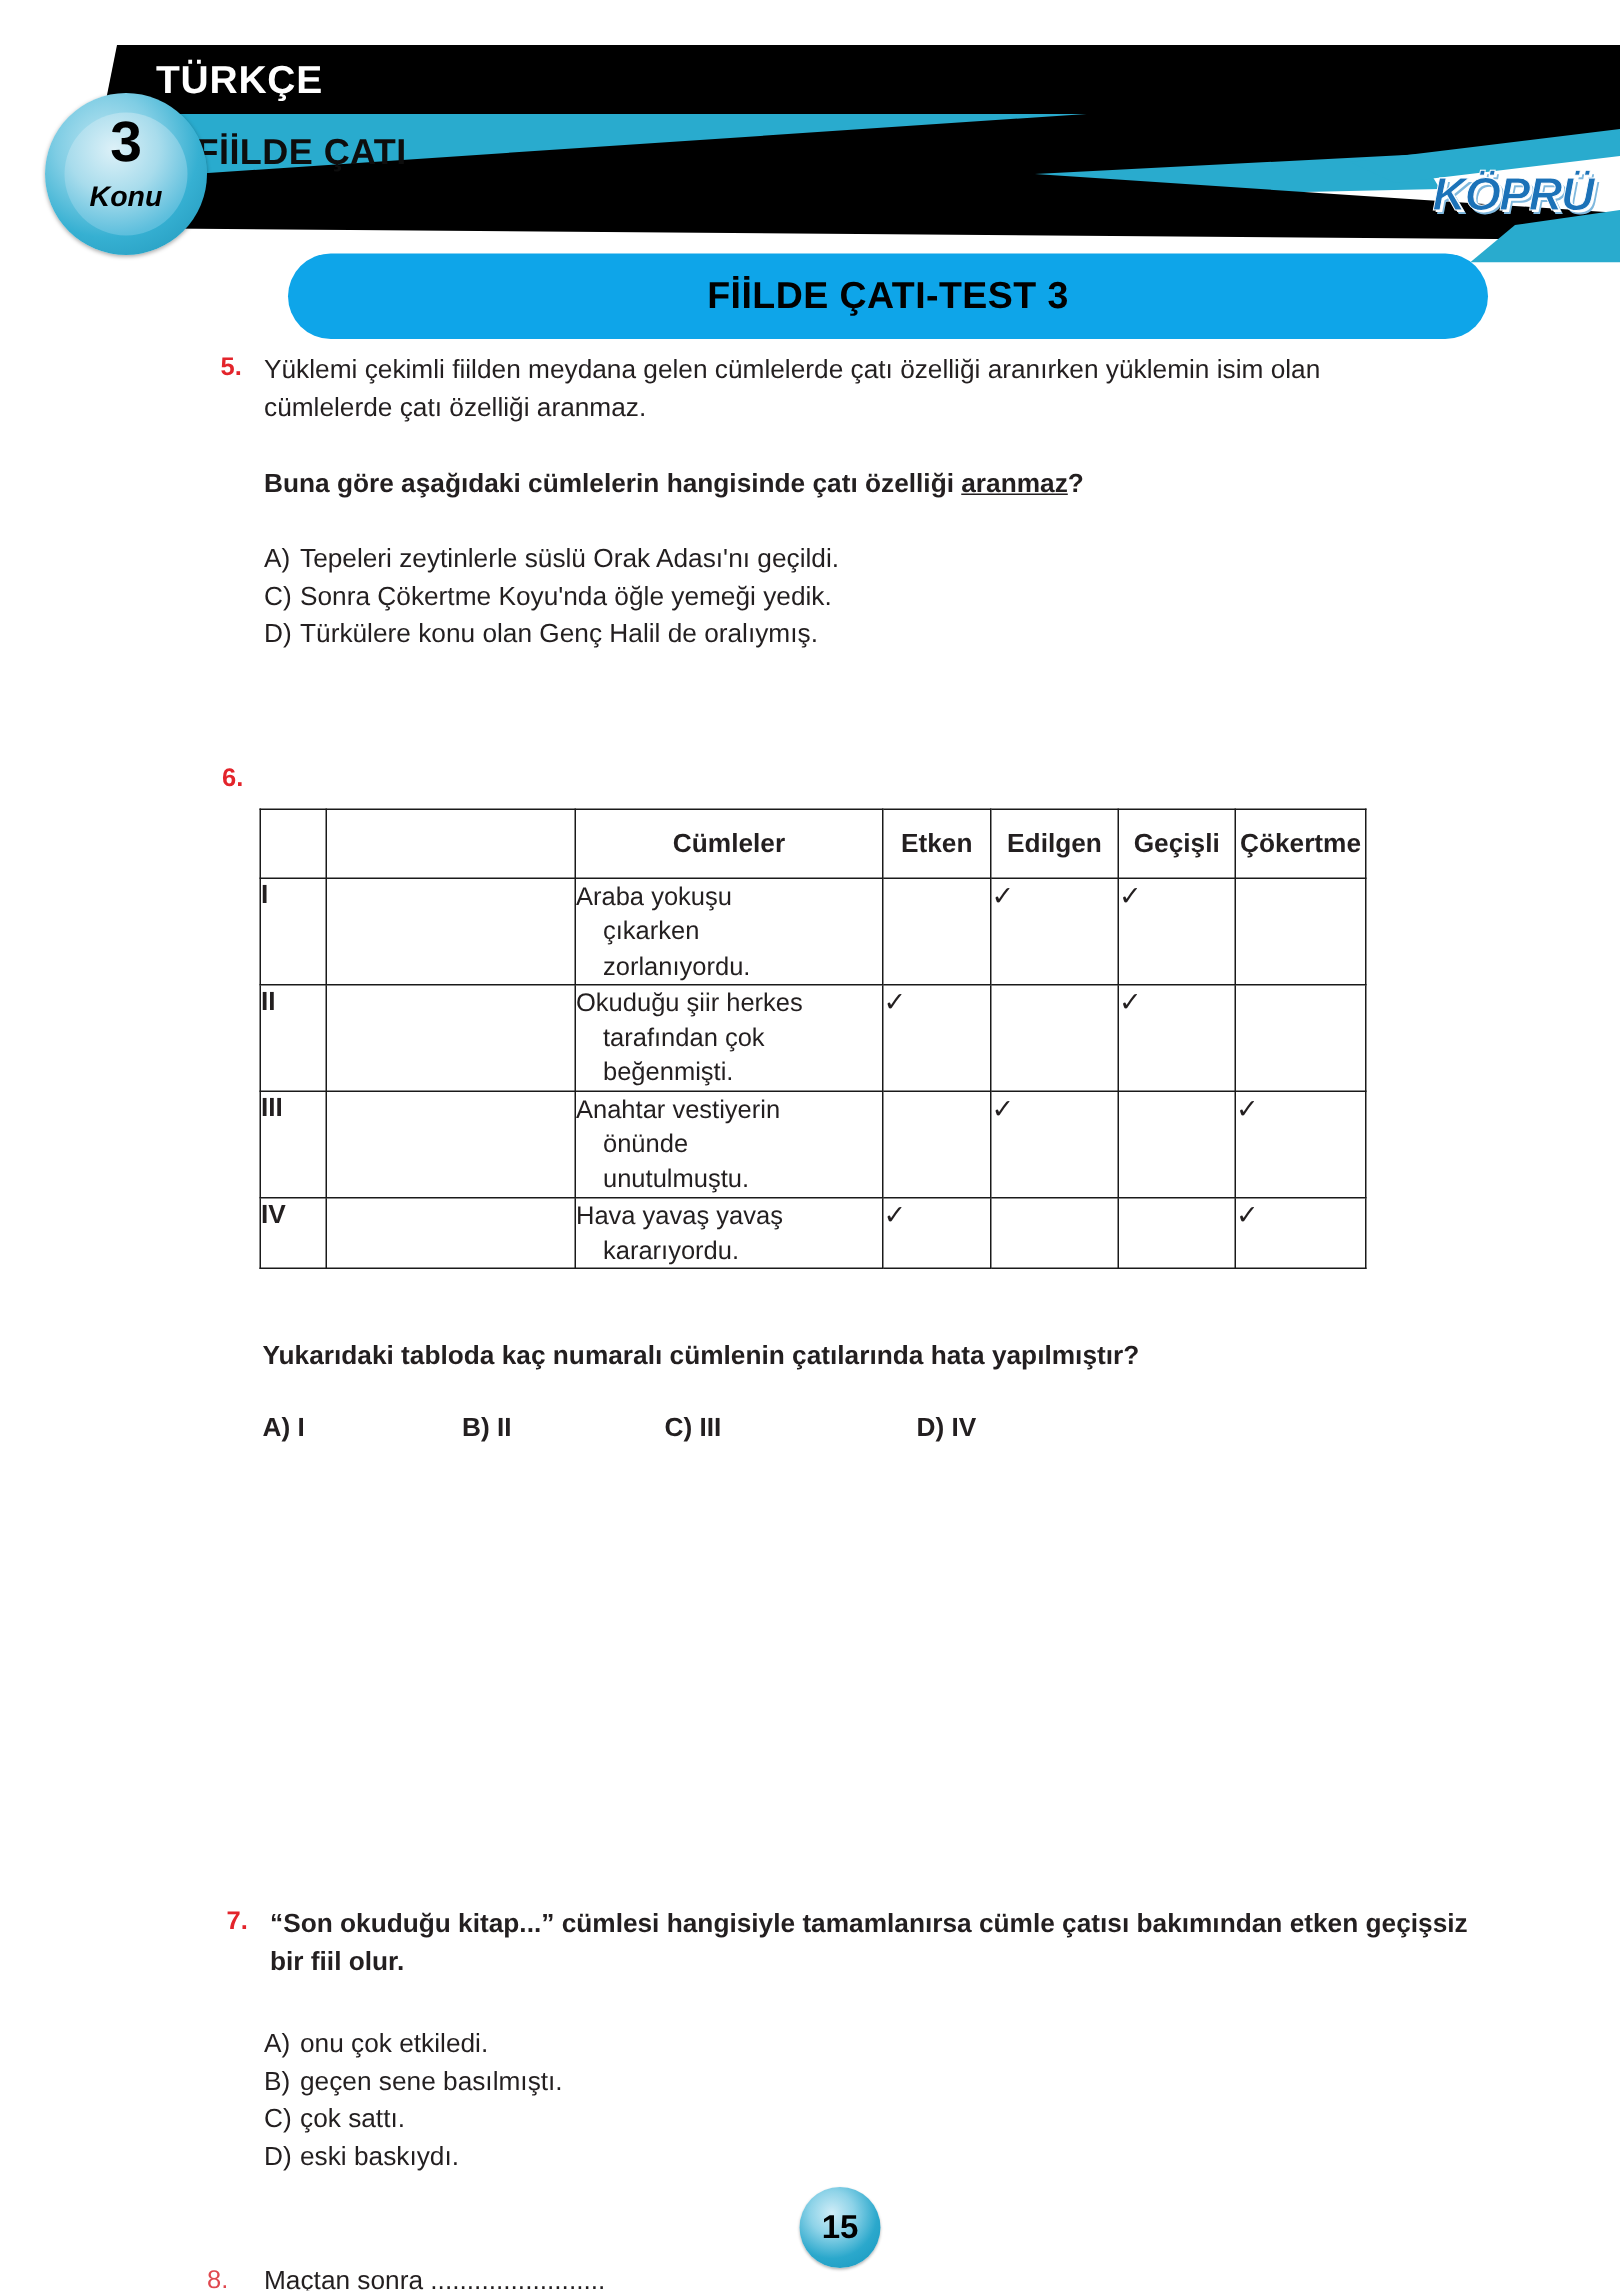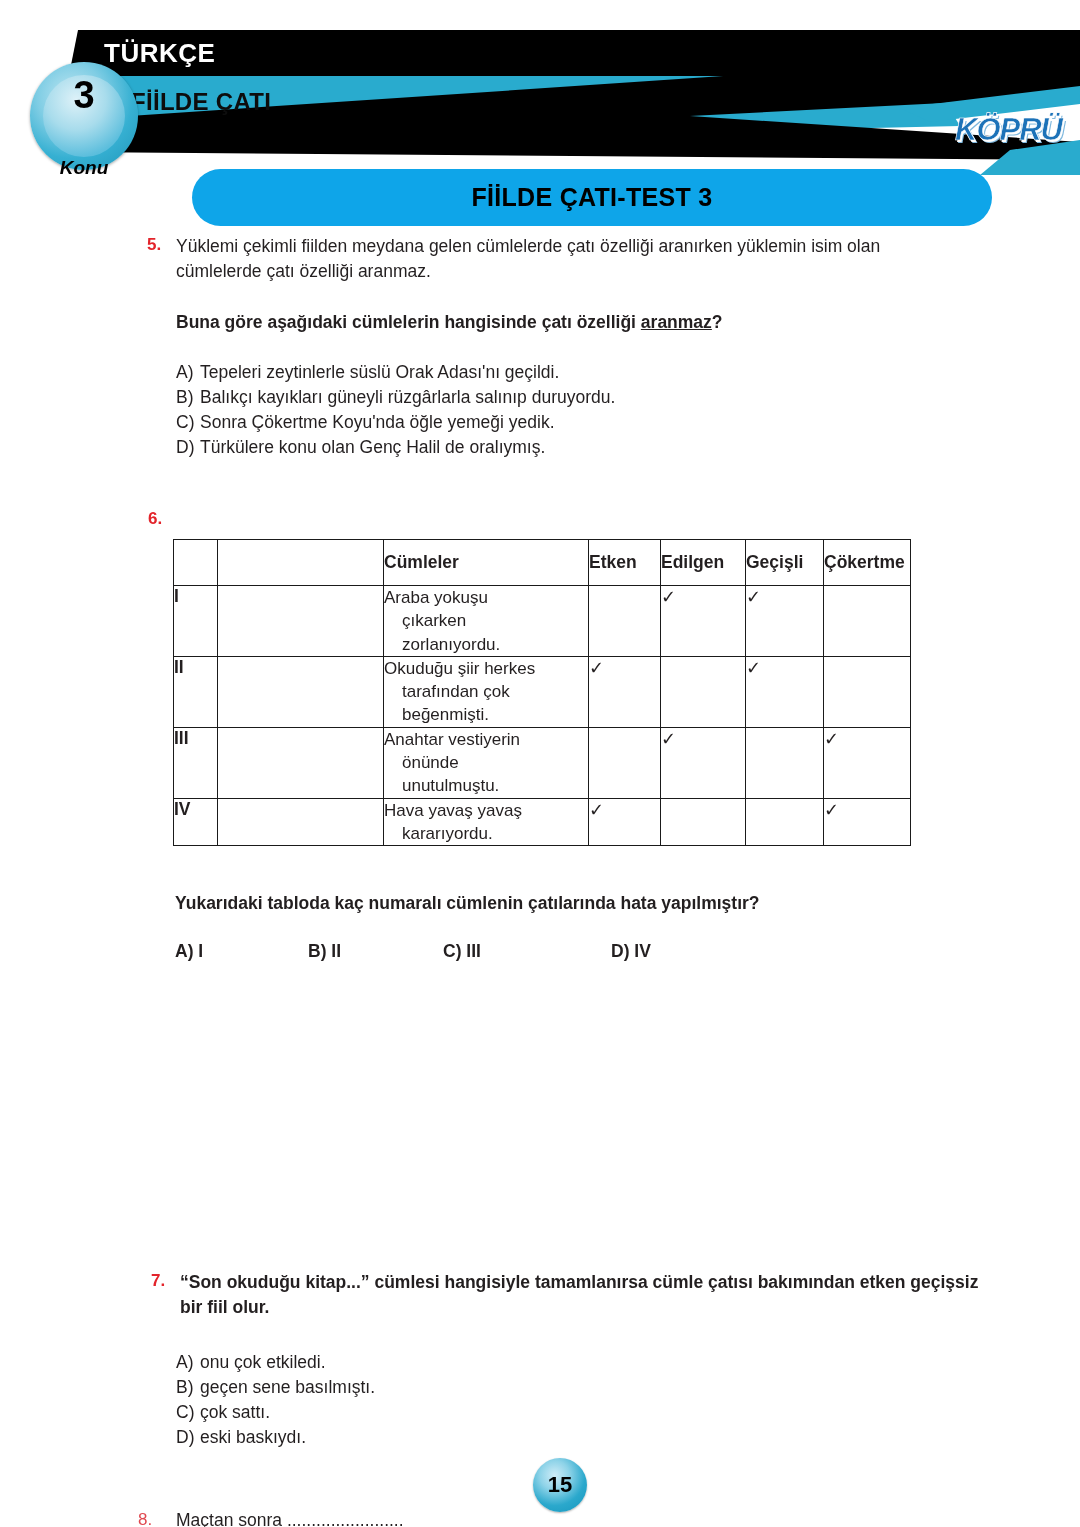--- a/index.html
+++ b/index.html
@@ -56,21 +56,20 @@
   .konu-word {
     position: absolute;
     left: 0; top: 60px;
     width: 108px;
     text-align: center;
     font-size: 19px;
     font-weight: bold;
     font-style: italic;
     color: #000;
     line-height: 1;
-    margin-top: 36px;
   }
 
   .hdr-turkce {
     position: absolute;
     left: 104px; top: 38px;
     font-size: 26px;
     font-weight: bold;
     color: #ffffff;
     letter-spacing: 0.5px;
     z-index: 5;
@@ -177,21 +176,21 @@
   .c-gap  { width: 166px; }
   .c-sent { width: 205px; }
   .c-ek   { width: 72px; }
   .c-ed   { width: 85px; }
   .c-gl   { width: 78px; }
   .c-gz   { width: 87px; }
 
   table.ctable thead th {
     height: 45px;
     font-weight: bold;
-    text-align: left;
+    text-align: center;
     font-size: 17.5px;
     vertical-align: middle;
   }
   table.ctable thead th.blank { border-bottom: 1.6px solid #1a1a1a; }
 
   td.romans {
     font-weight: bold;
     font-size: 17.5px;
     padding: 6px 0 0 9px;
   }
@@ -276,21 +275,20 @@
 </div>
 
 <div class="content">
 
   <div class="qblock" id="q5">
     <div class="qnum">5.</div>
     <div class="qtext stem">Yüklemi çekimli fiilden meydana gelen cümlelerde çatı özelliği aranırken yüklemin isim olan cümlelerde çatı özelliği aranmaz.</div>
     <div class="qtext bold ask"><span>Buna göre aşağıdaki cümlelerin hangisinde çatı özelliği </span><span class="u">aranmaz</span><span>?</span></div>
     <div class="opts">
       <div class="opt"><span class="lbl">A)</span><span>Tepeleri zeytinlerle süslü Orak Adası'nı geçildi.</span></div>
-      <div class="opt"><span class="lbl">B)</span><span>Balıkçı kayıkları güneyli rüzgârlarla salınıp duruyordu.</span></div>
       <div class="opt"><span class="lbl">C)</span><span>Sonra Çökertme Koyu'nda öğle yemeği yedik.</span></div>
       <div class="opt"><span class="lbl">D)</span><span>Türkülere konu olan Genç Halil de oralıymış.</span></div>
     </div>
   </div>
 
   <div class="qblock" id="q6">
     <div class="qnum">6.</div>
 
     <table class="ctable">
       <colgroup>

